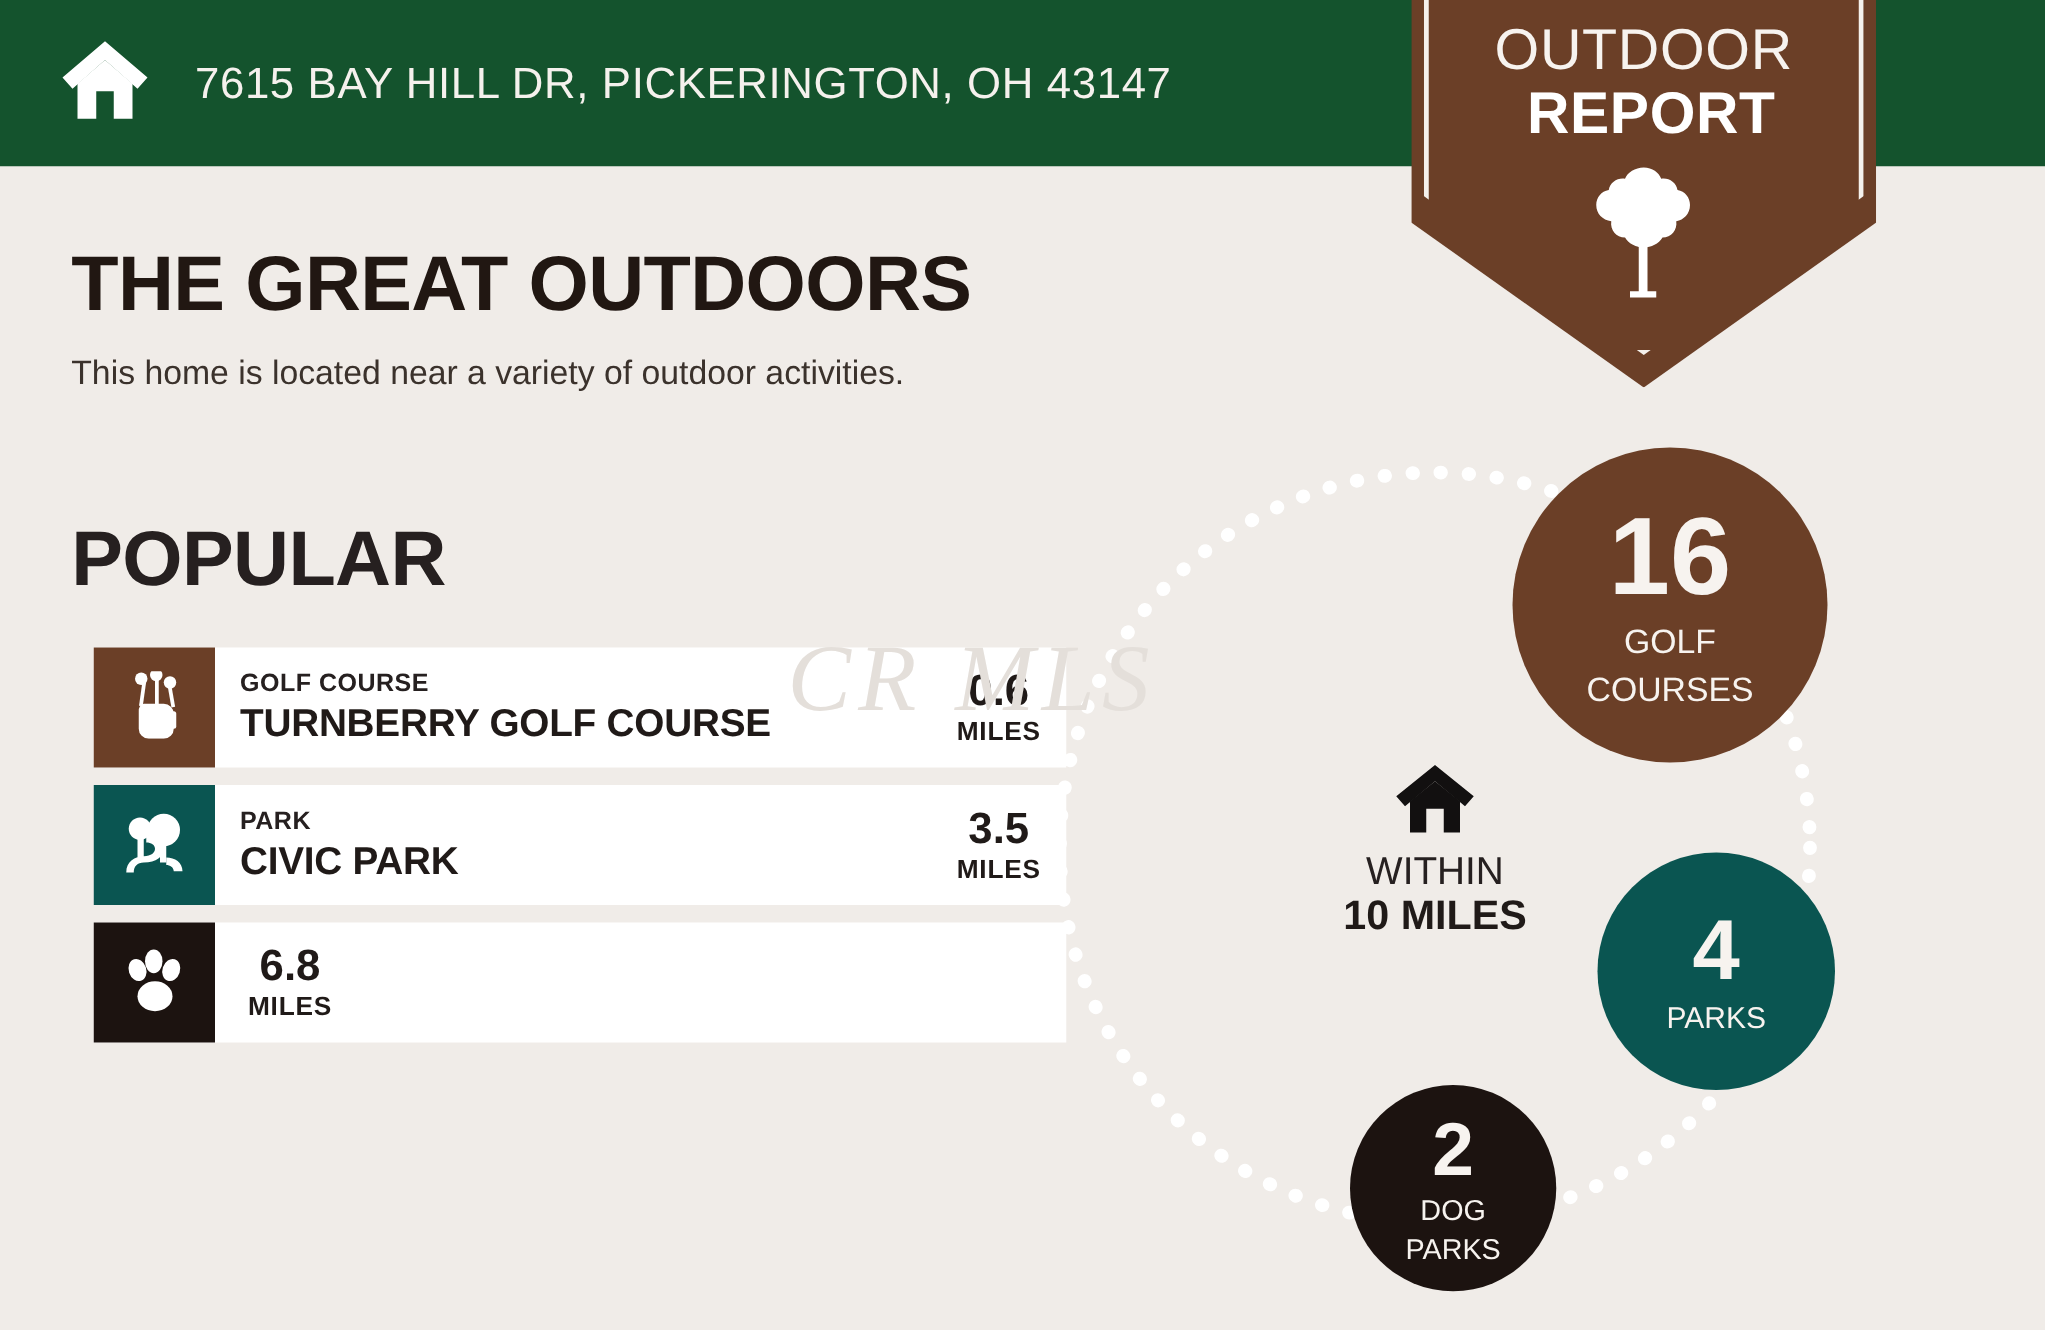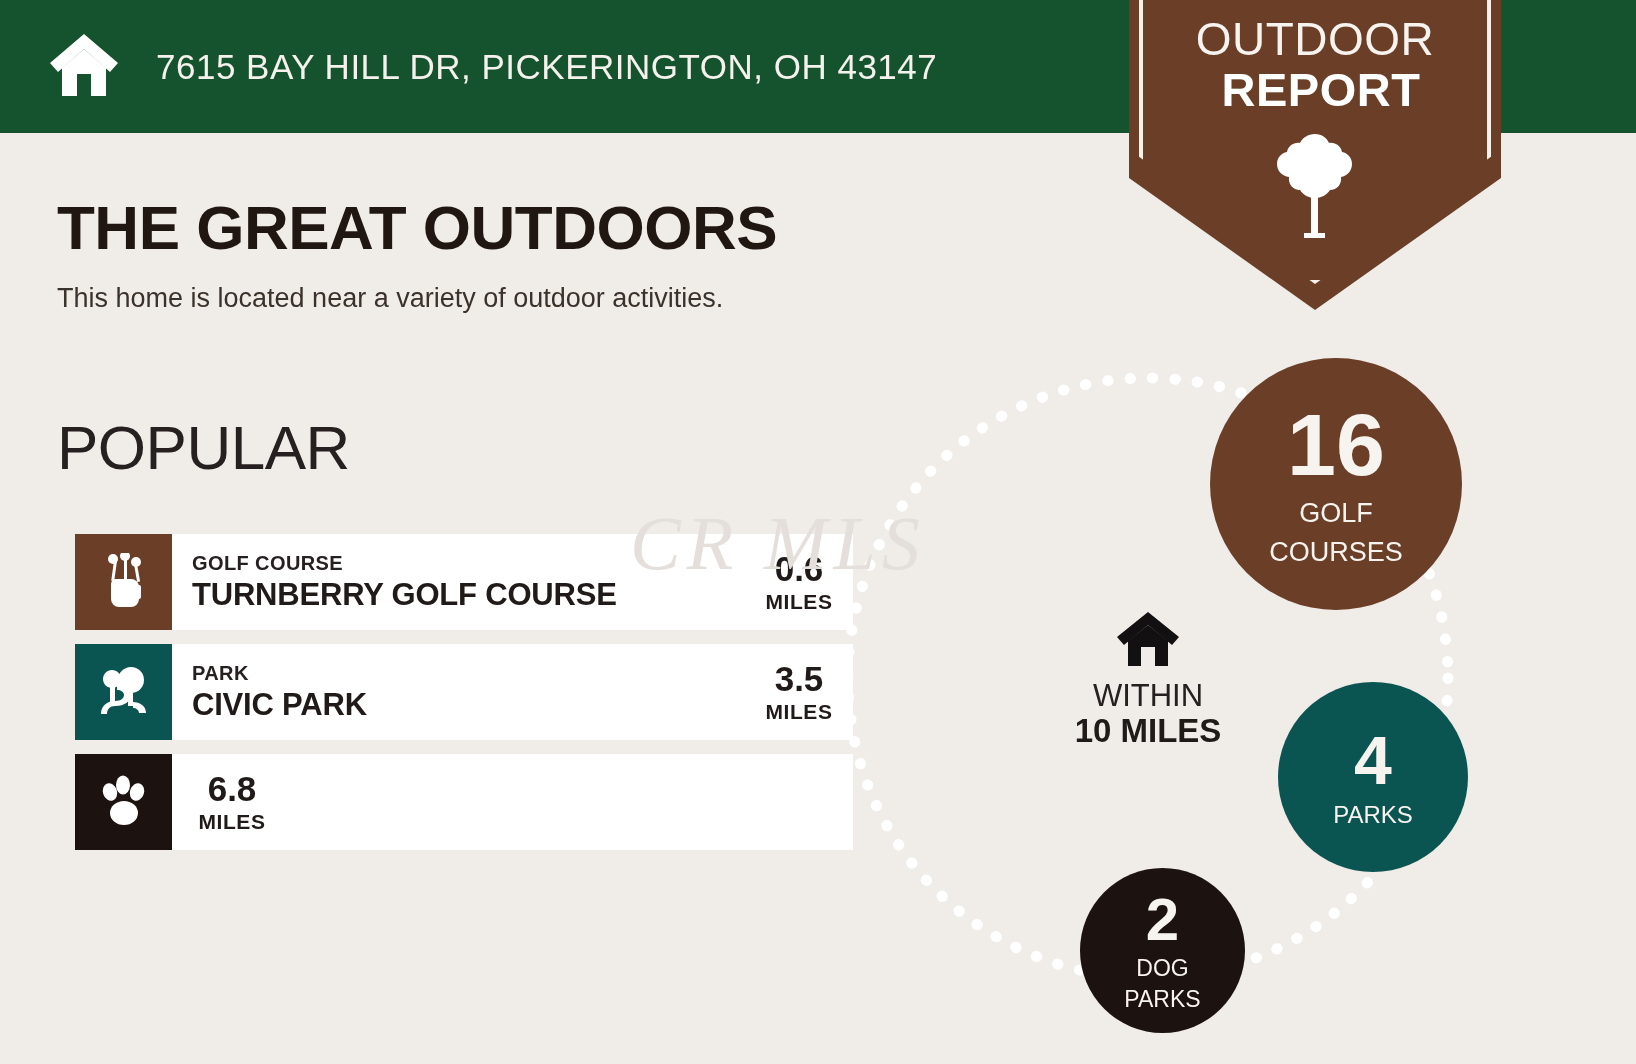--- a/index.html
+++ b/index.html
@@ -50,24 +50,24 @@
     position:absolute;left:57px;top:192px;
     font-size:62px;font-weight:700;color:#211712;letter-spacing:-.5px;
     margin:0;
   }
   .subtitle{
     position:absolute;left:57px;top:283px;
     font-size:27px;color:#3B322C;font-weight:400;margin:0;
   }
   .section-title{
     position:absolute;left:57px;top:412px;
-    font-size:62px;font-weight:400;color:#262020;letter-spacing:-.5px;margin:0;
-  }
-  
-  .poi-list{position:absolute;left:55px;top:534px;width:778px;padding-left:20px;}
+    font-size:62px;font-weight:700;color:#262020;letter-spacing:-.5px;margin:0;
+  }
+  
+  .poi-list{position:absolute;left:55px;top:518px;width:778px;padding-left:20px;}
   .poi-row{
     display:flex;align-items:stretch;height:96px;margin-bottom:14px;
     background:#FFFFFF;position:relative;
   }
   .poi-tile{
     width:97px;flex:0 0 97px;display:flex;align-items:center;justify-content:center;
   }
   .poi-body{
     flex:1;display:flex;align-items:center;justify-content:space-between;
     padding:0 6px 0 20px;

